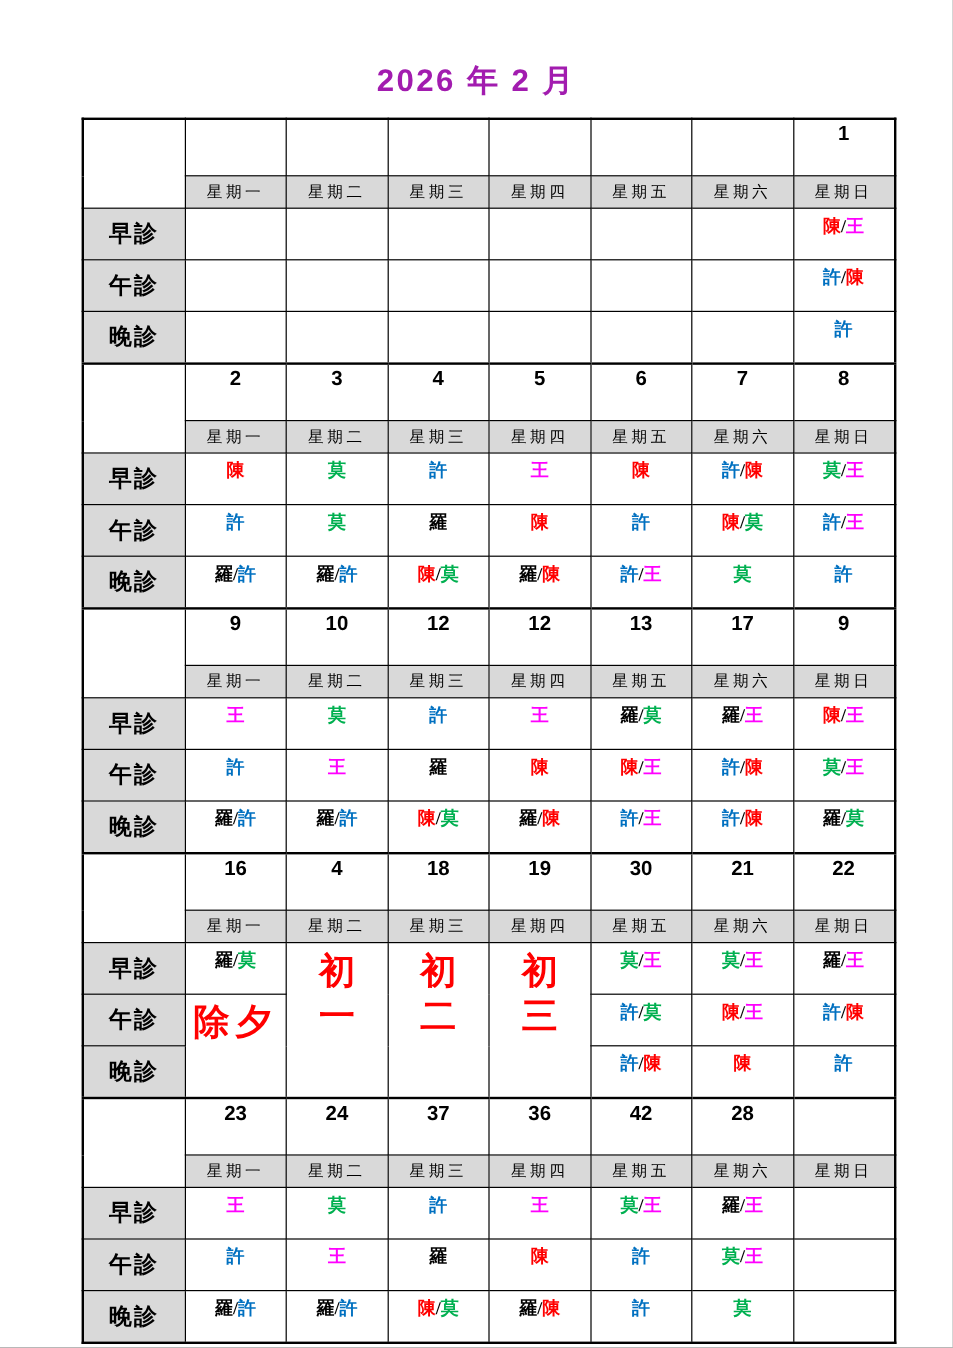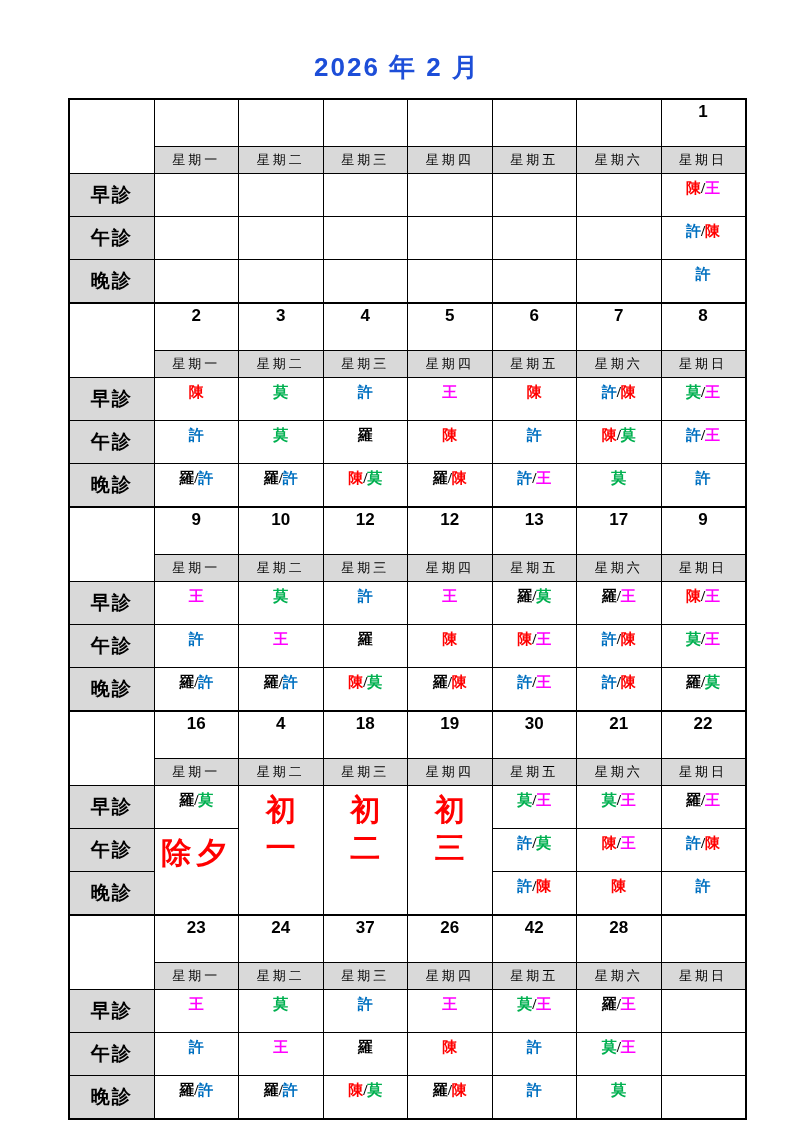--- a/index.html
+++ b/index.html
@@ -3,21 +3,21 @@
 <meta charset="utf-8">
 <style>
   html,body { margin:0; padding:0; background:#888; }
   .page {
     width:794px; height:1123px; background:#fff; margin:0 auto;
     position:relative; overflow:hidden;
     font-family:"Liberation Serif", serif;
   }
   .title {
     margin:0; padding-top:50px; text-align:center;
-    font-size:26px; font-weight:bold; color:#1d4ed8;
+    font-size:26px; font-weight:bold; color:#a21caf;
     font-family:"Liberation Sans", sans-serif;
     letter-spacing:2px;
   }
   table.calendar {
     border-collapse:collapse; table-layout:fixed;
     margin-left:68px; margin-top:13px;
     width:677px;
     border:2px solid #000;
   }
   td { border:1px solid #000; padding:0; overflow:hidden; }
@@ -263,21 +263,21 @@
           <td class="label-cell" style="background: rgb(217, 217, 217);">晚診</td>
           <td class="session-cell"><span class="doctor" style="color: rgb(0, 112, 192);">許</span><span class="slash" style="color: rgb(0, 0, 0);">/</span><span class="doctor" style="color: rgb(255, 0, 0);">陳</span></td>
           <td class="session-cell"><span class="doctor" style="color: rgb(255, 0, 0);">陳</span></td>
           <td class="session-cell"><span class="doctor" style="color: rgb(0, 112, 192);">許</span></td>
         </tr>
         <tr class="date-row week-sep">
           <td class="corner-cell" rowspan="2"></td>
           <td class="date-cell">23</td>
           <td class="date-cell">24</td>
           <td class="date-cell">37</td>
-          <td class="date-cell">26</td>
+          <td class="date-cell">36</td>
           <td class="date-cell">42</td>
           <td class="date-cell">28</td>
           <td class="date-cell"></td>
         </tr>
         <tr class="weekday-row">
           <td class="weekday-cell" style="background: rgb(217, 217, 217);">星期一</td>
           <td class="weekday-cell" style="background: rgb(217, 217, 217);">星期二</td>
           <td class="weekday-cell" style="background: rgb(217, 217, 217);">星期三</td>
           <td class="weekday-cell" style="background: rgb(217, 217, 217);">星期四</td>
           <td class="weekday-cell" style="background: rgb(217, 217, 217);">星期五</td>

